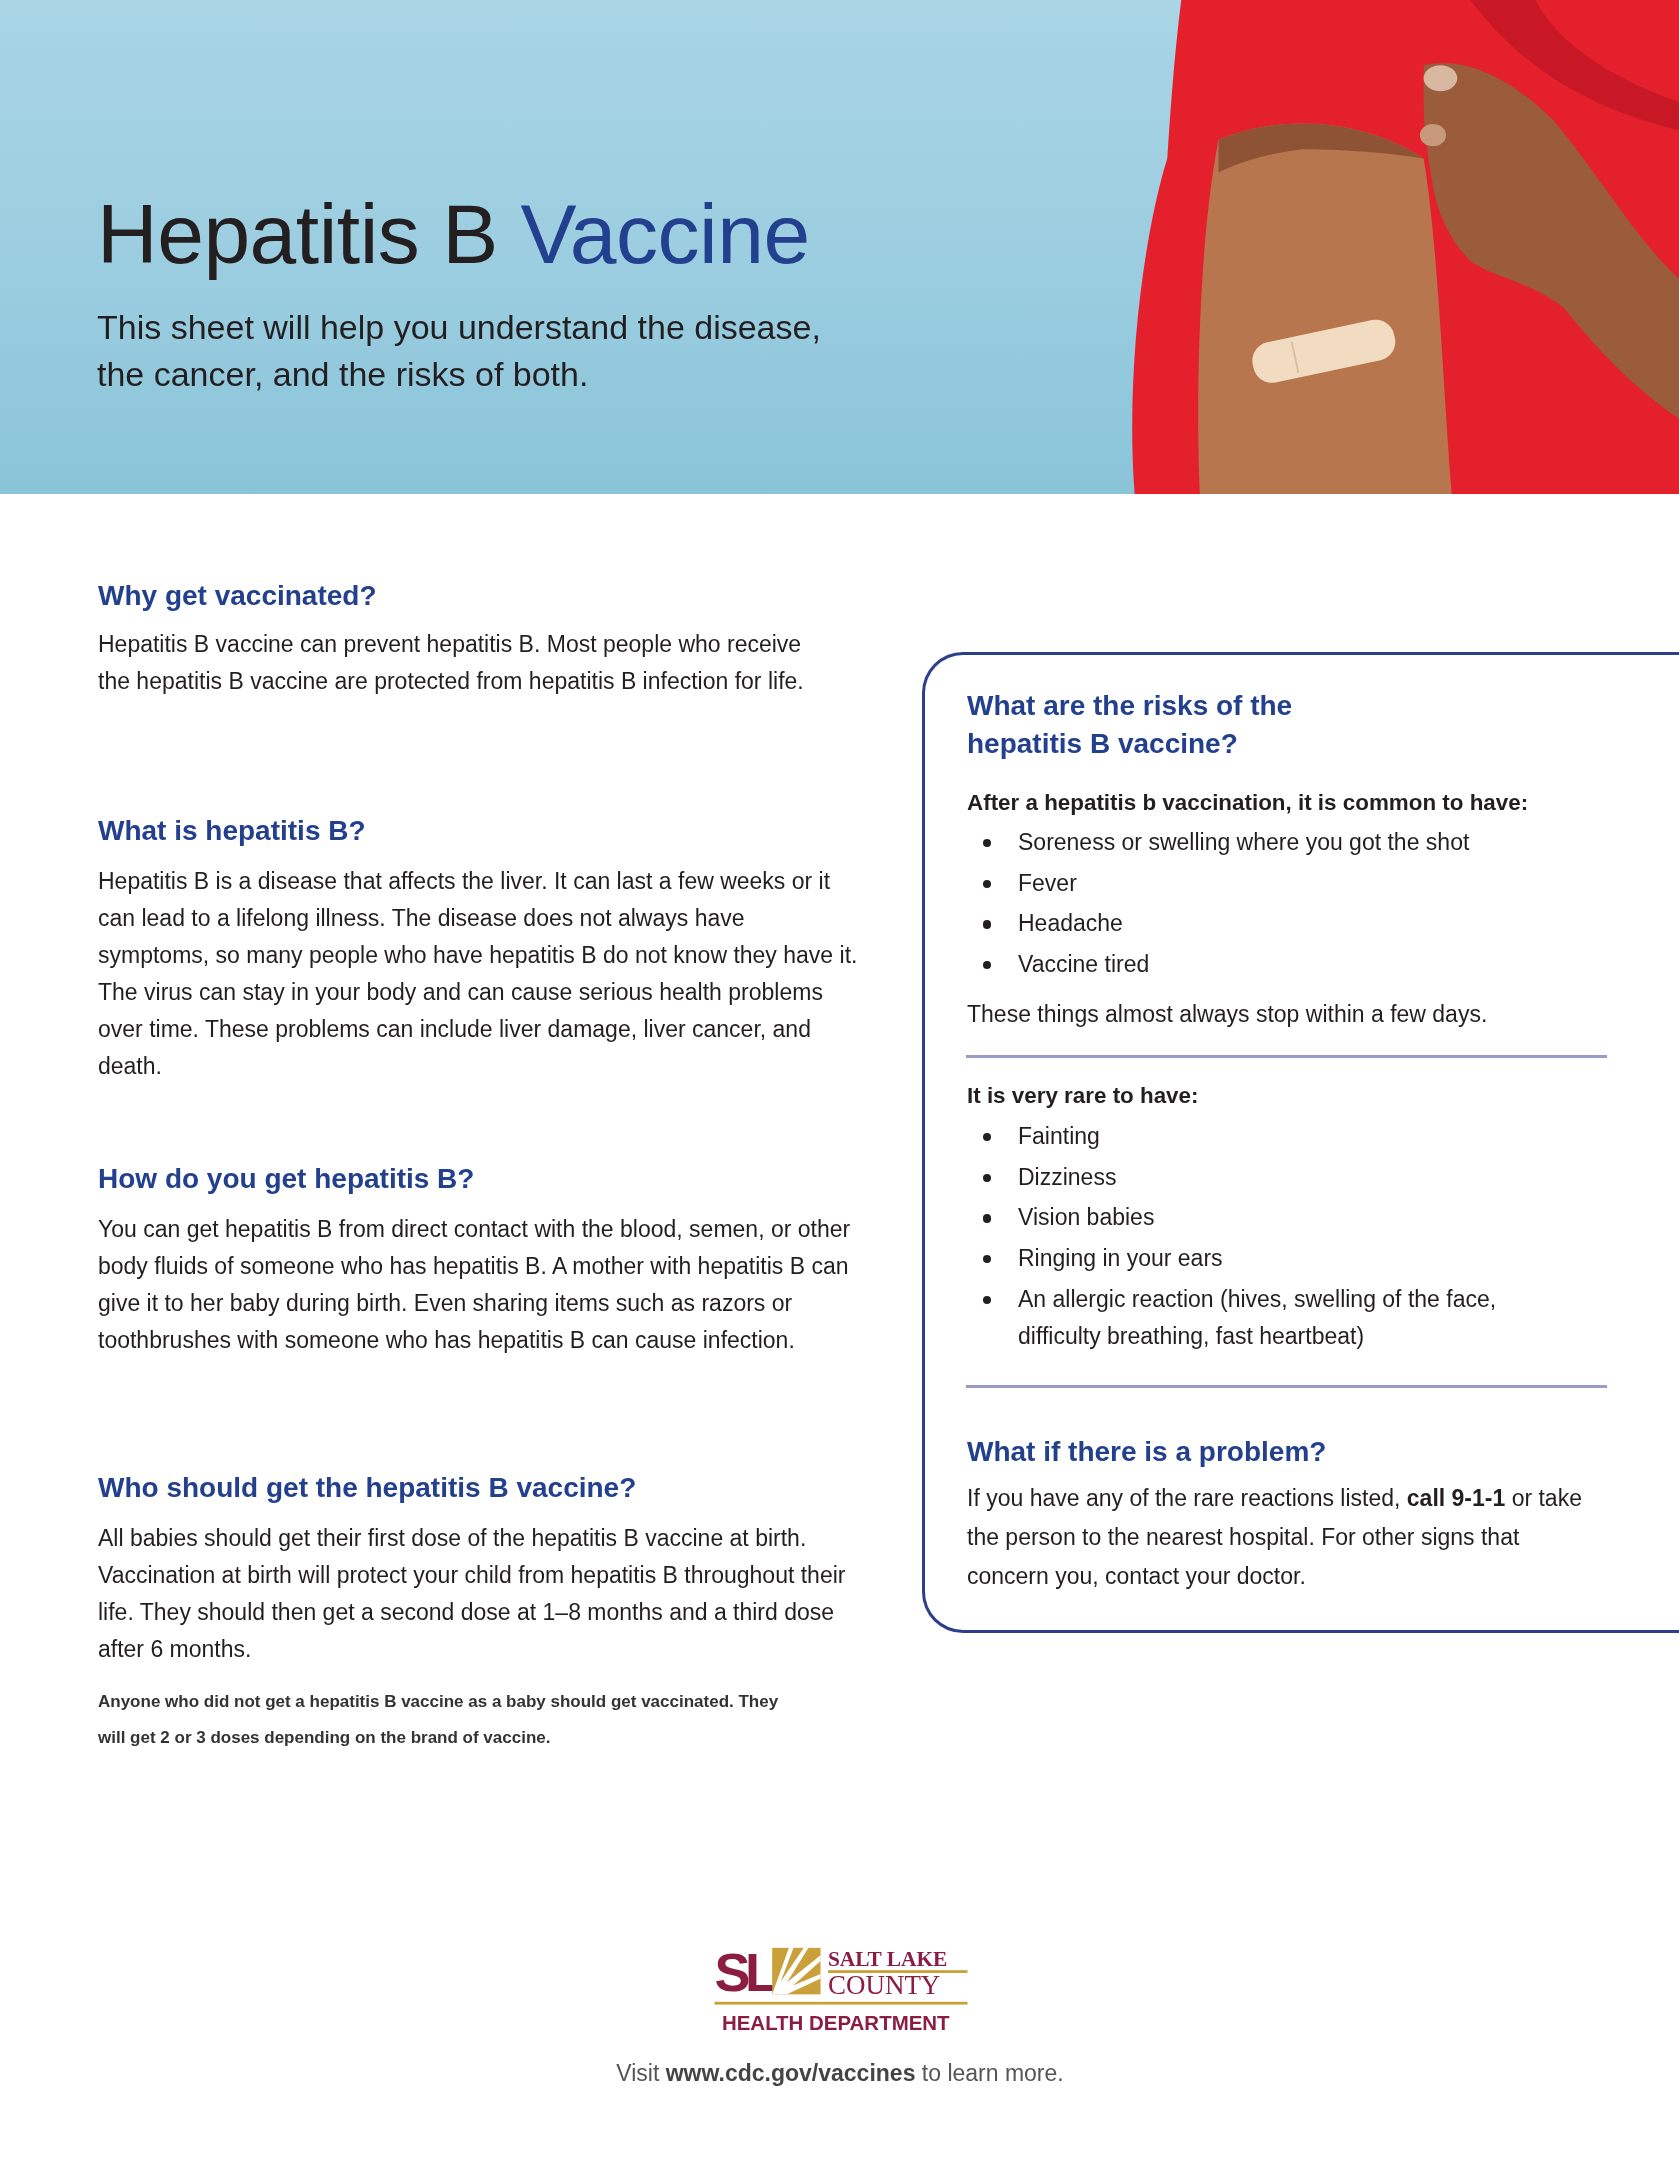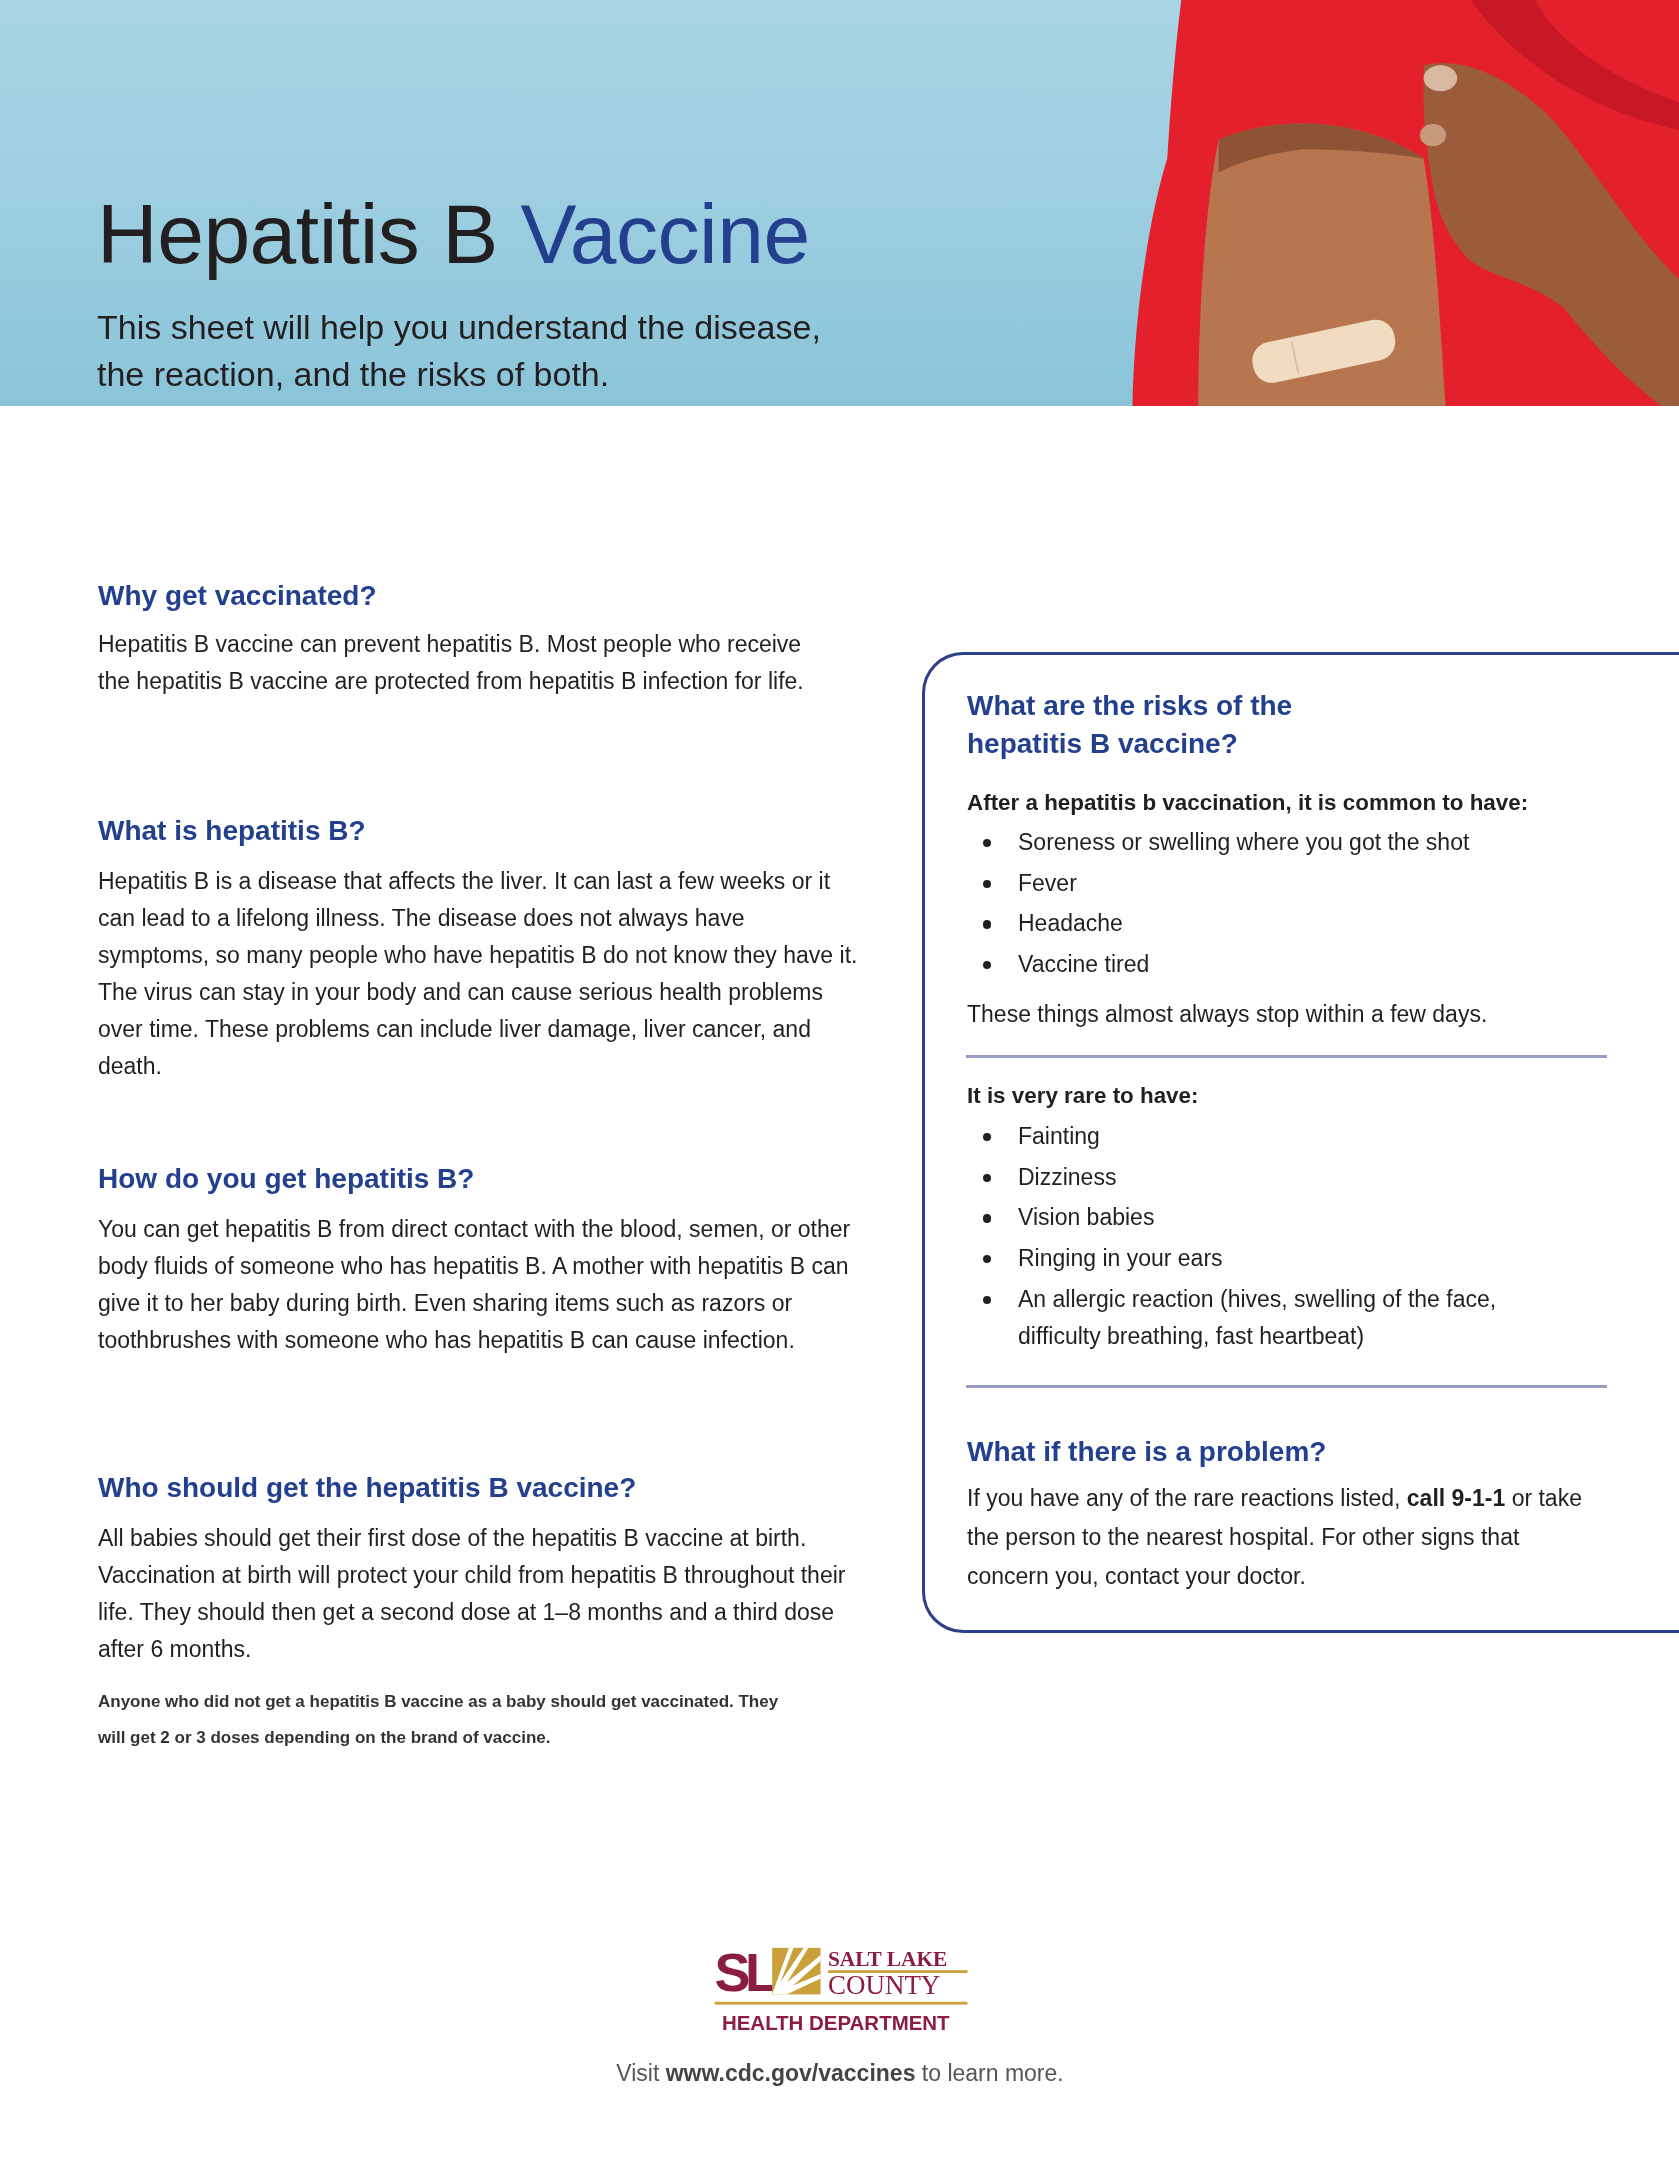--- a/index.html
+++ b/index.html
@@ -3,21 +3,21 @@
 <meta charset="utf-8">
 <style>
   html, body { margin: 0; padding: 0; }
   body {
     width: 1680px; height: 2174px; position: relative; overflow: hidden;
     background: #ffffff;
     font-family: "Liberation Sans", "DejaVu Sans", sans-serif;
     color: #231f20;
   }
   .hero {
-    position: absolute; left: 0; top: 0; width: 1680px; height: 406px;
+    position: absolute; left: 0; top: 0; width: 1680px; height: 494px;
     background: linear-gradient(180deg, #a9d5e5 0%, #9bcde0 55%, #8ac4d9 100%);
     overflow: hidden;
   }
   .hero-title {
     position: absolute; left: 97px; top: 183px; margin: 0;
     font-size: 84px; font-weight: 500; letter-spacing: -0.5px; line-height: 103px;
     color: #231f20; white-space: nowrap;
   }
   .hero-title .accent { color: #23408e; }
   .hero-sub {
@@ -58,21 +58,21 @@
   }
   .footer b { color: #444; text-align: right; }
 </style>
 </head>
 <body>
 
 <div class="hero">
   <h1 class="hero-title"><span>Hepatitis B </span><span class="accent">Vaccine</span></h1>
   <p class="hero-sub">
     <span>This sheet will help you understand the disease,</span><br>
-    <span>the reaction, and the risks of both.</span>
+    <span>the cancer, and the risks of both.</span>
   </p>
   <svg class="photo" viewBox="0 0 605 530" preserveAspectRatio="none">
 
     <path d="M70 0 L605 0 L605 530 L20 530 C 10 400, 30 250, 55 170 C 60 90, 65 40, 70 0 Z" fill="#e4202d"></path>
     <path d="M380 0 L450 0 C 470 40, 520 80, 605 110 L605 140 C 520 120, 440 80, 380 0 Z" fill="#c81825"></path>
 
     <path d="M110 150 C 180 120, 270 130, 330 170 C 345 260, 350 400, 360 530 L 90 530 C 85 420, 90 250, 110 150 Z" fill="#b8764f"></path>
     <path d="M110 150 C 180 120, 270 130, 330 170 C 300 165, 250 160, 200 160 C 160 165, 130 175, 110 185 Z" fill="#8e5334"></path>
 
     <path d="M330 70 C 370 60, 420 80, 470 130 C 520 190, 560 260, 605 300 L605 450 C 560 420, 520 380, 480 330 C 440 300, 410 300, 380 280 C 360 260, 345 230, 340 200 C 335 170, 330 140, 330 110 Z" fill="#9a5c3a"></path>

